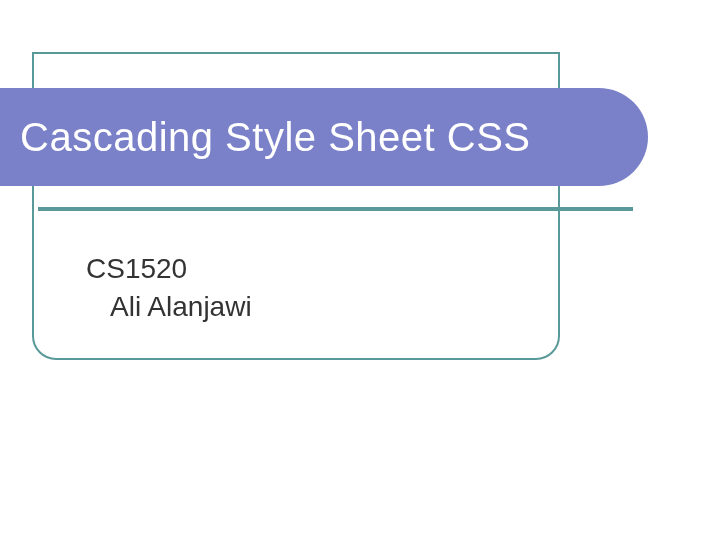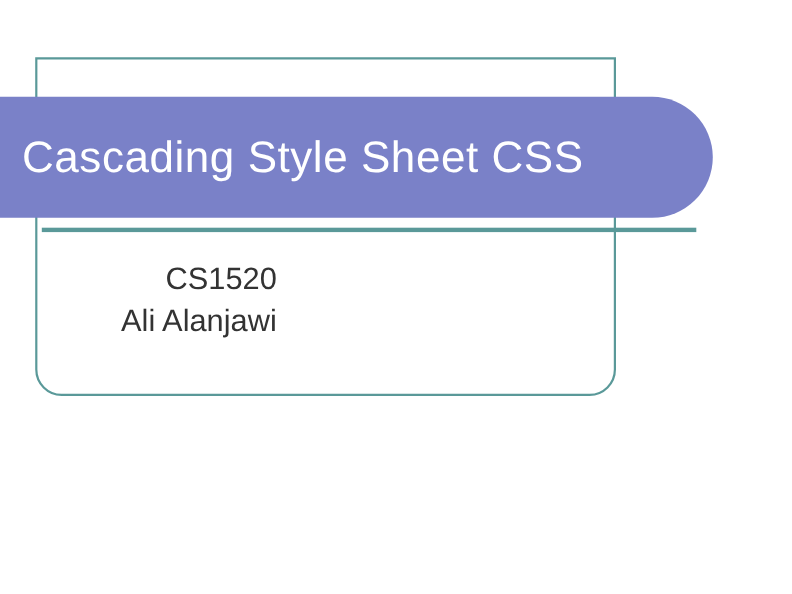--- a/index.html
+++ b/index.html
@@ -23,21 +23,21 @@
       height: 308px;
       border: 2px solid #5a9999;
       border-radius: 0 0 24px 24px;
       background: transparent;
     }
     .title-bar {
       position: absolute;
       left: 0;
       top: 88px;
       width: 648px;
-      height: 110px;
+      height: 98px;
       background: #7a81c8;
       border-radius: 0 55px 55px 0;
       display: flex;
       align-items: center;
       padding-left: 20px;
     }
     .title-text {
       color: #ffffff;
       font-size: 40px;
       font-weight: normal;
@@ -47,25 +47,24 @@
       position: absolute;
       left: 38px;
       top: 207px;
       width: 595px;
       height: 4px;
       background: #5a9999;
     }
     .subtitle-block {
       position: absolute;
       left: 86px;
-      top: 235px;
+      top: 250px;
       color: #333333;
       font-size: 28px;
       line-height: 1.35;
-      text-align: right;
     }
     .course-code {
       display: block;
     }
     .author {
       display: block;
       margin-left: 24px;
     }
   </style>
 </head>

